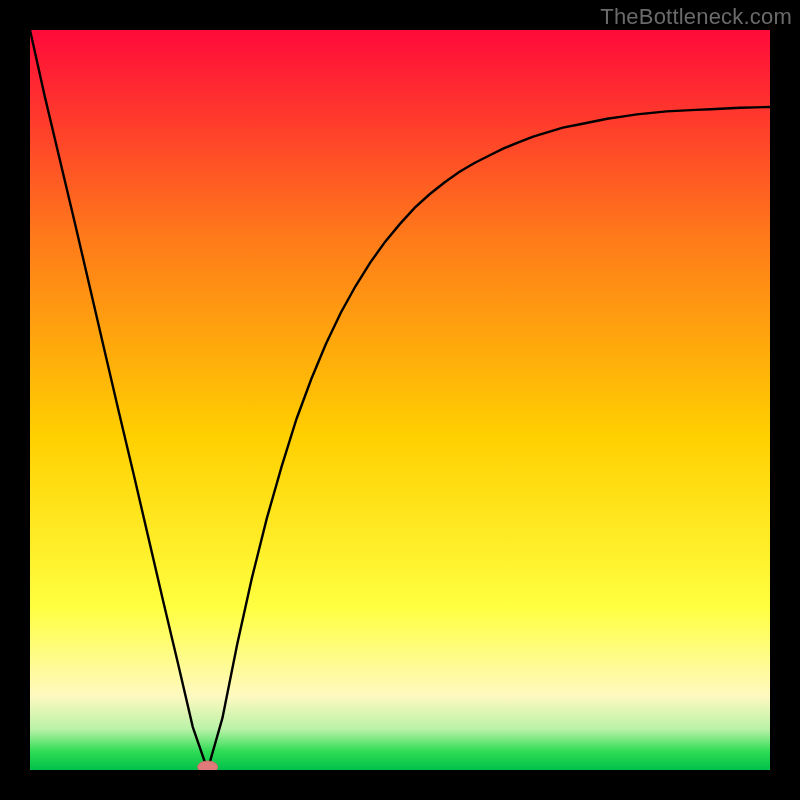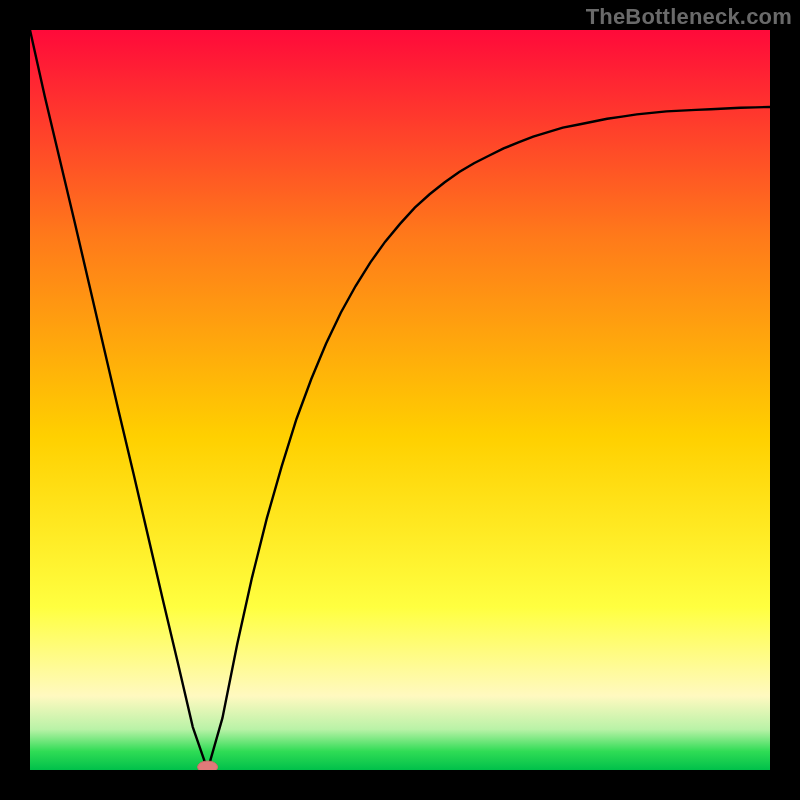--- a/index.html
+++ b/index.html
@@ -26,21 +26,21 @@
     width: 740px;
     height: 740px;
   }
   .watermark {
     position: absolute;
     top: 4px;
     right: 8px;
     color: #6a6a6a;
     font-size: 22px;
     letter-spacing: 0.2px;
-    font-weight: 700;
+    font-weight: 400;
     z-index: 3;
   }
   svg { display: block; }
 </style>
 </head>
 <body>
 
 <div class="watermark">TheBottleneck.com</div>
 
 <div class="frame">

